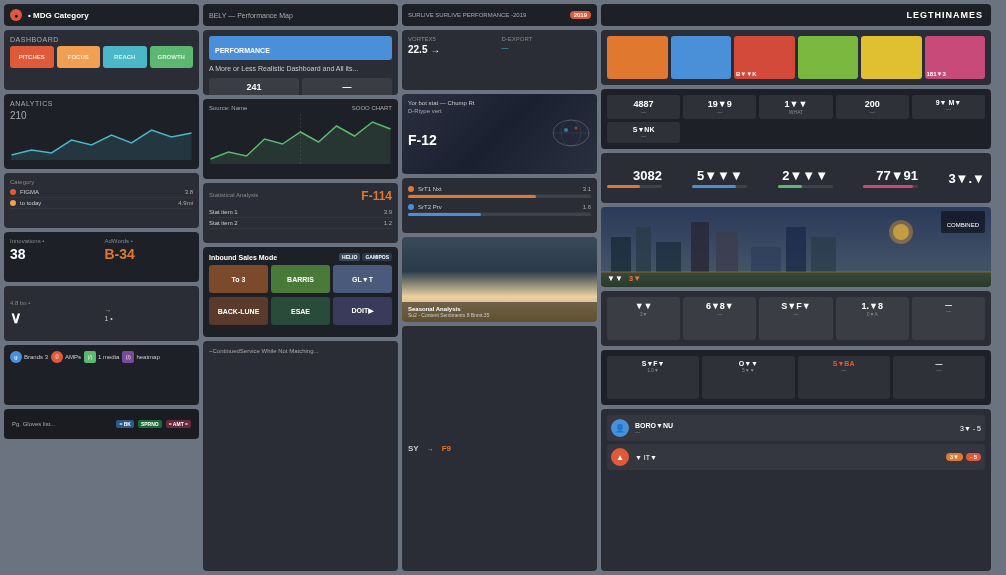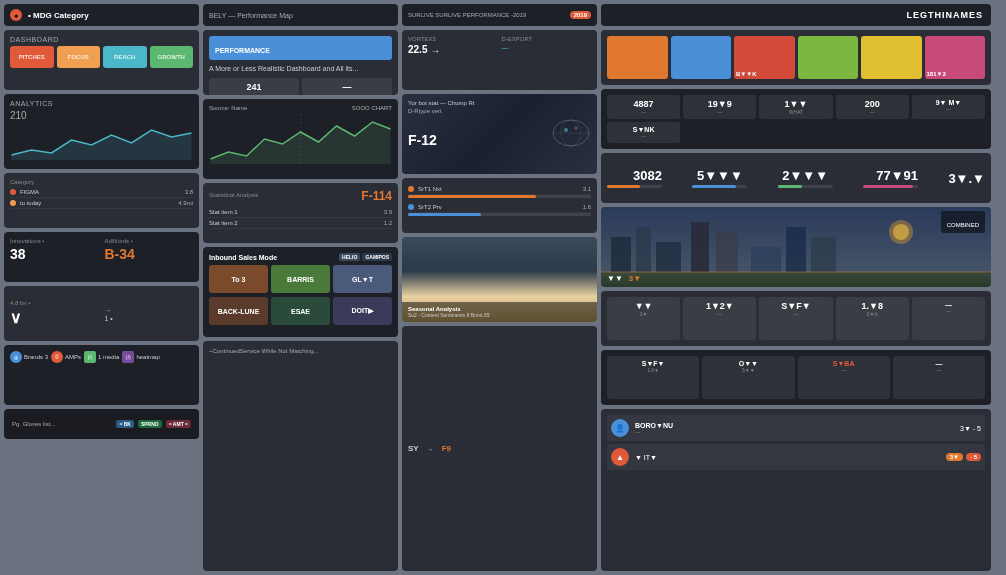--- a/index.html
+++ b/index.html
@@ -623,21 +623,21 @@
       </div>
     </div>
 
     <div class="panel" style="flex: 0 0 55px;">
       <div style="display:grid; grid-template-columns: repeat(5, 1fr); gap:3px; height:100%;">
         <div class="metric-cell">
           <div class="val">▼▼</div>
           <div class="lbl">3▼</div>
         </div>
         <div class="metric-cell">
-          <div class="val">1▼2▼</div>
+          <div class="val">6▼8▼</div>
           <div class="lbl">—</div>
         </div>
         <div class="metric-cell">
           <div class="val">S▼F▼</div>
           <div class="lbl">—</div>
         </div>
         <div class="metric-cell">
           <div class="val">1.▼8</div>
           <div class="lbl">0▼A</div>
         </div>

